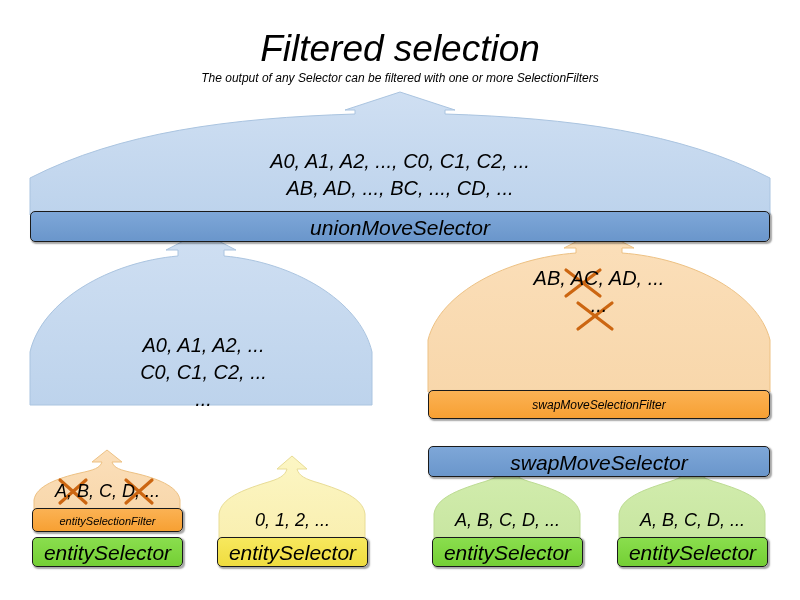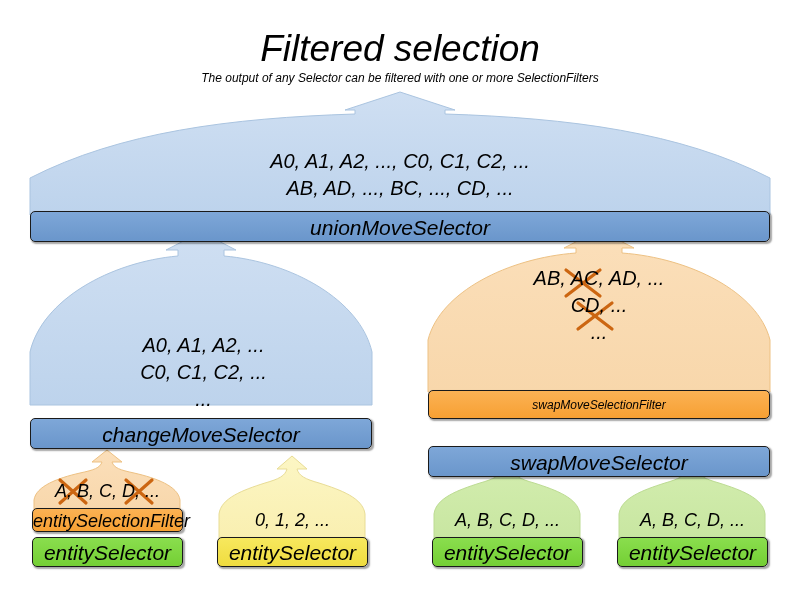--- a/index.html
+++ b/index.html
@@ -45,21 +45,21 @@
     top: 72px;
   }
   .bar-label {
     font-size: 21px;
     line-height: 29px;
     left: 0; right: 0;
     top: 0;
     height: 14px;
   }
   .bar-label.small {
-    font-size: 18px;
+    font-size: 11px;
     line-height: 24px;
     height: 24px;
   }
   .pool-line {
     font-size: 20px;
     line-height: 27px;
     left: 0; right: 0;
   }
   .pool-line.leaf {
     font-size: 18px;
@@ -230,27 +230,23 @@
   <div class="barbox" style="left:30px; top:211px; width:740px; height:31px; background:linear-gradient(#7ea7d8,#6a96cb);">
     <div class="txt bar-label" style="top:1px;">unionMoveSelector</div>
   </div>
 
   <div style="position:absolute; left:30px; top:332px; width:347px;">
     <div class="txt pool-line" style="position:relative;">A0, A1, A2, ...</div>
     <div class="txt pool-line" style="position:relative;">C0, C1, C2, ...</div>
     <div class="txt pool-line" style="position:relative;">...</div>
   </div>
 
-  <div class="barbox" style="left:30px; top:418px; width:342px; height:31px; background:linear-gradient(#7ea7d8,#6a96cb);">
-    <div class="txt bar-label" style="top:1px;">changeMoveSelector</div>
-  </div>
 
   <div style="position:absolute; left:428px; top:265px; width:342px;">
     <div class="txt pool-line" style="position:relative;">AB, AC, AD, ...</div>
-    <div class="txt pool-line" style="position:relative;">CD, ...</div>
     <div class="txt pool-line" style="position:relative;">...</div>
   </div>
 
   <div class="barbox" style="left:428px; top:390px; width:342px; height:29px; background:linear-gradient(#fbb254,#f7a033);">
     <div class="txt bar-label" style="top:0px; font-size:12px; line-height:28px;">swapMoveSelectionFilter</div>
   </div>
 
   <div class="barbox" style="left:428px; top:418px; width:342px; height:31px; background:linear-gradient(#7ea7d8,#6a96cb);margin-top:28px;">
     <div class="txt bar-label" style="top:1px;">swapMoveSelector</div>
   </div>

